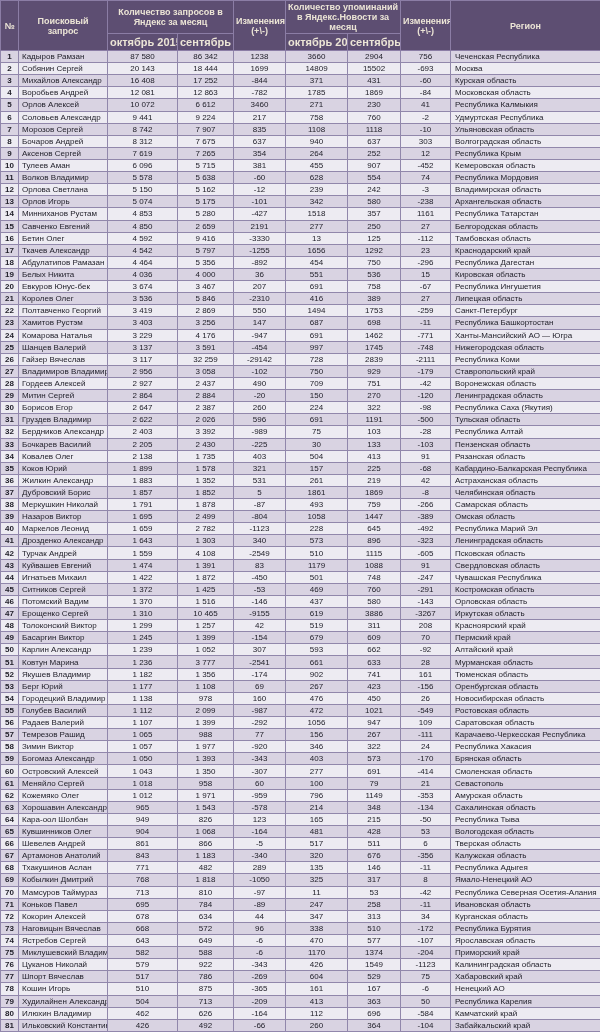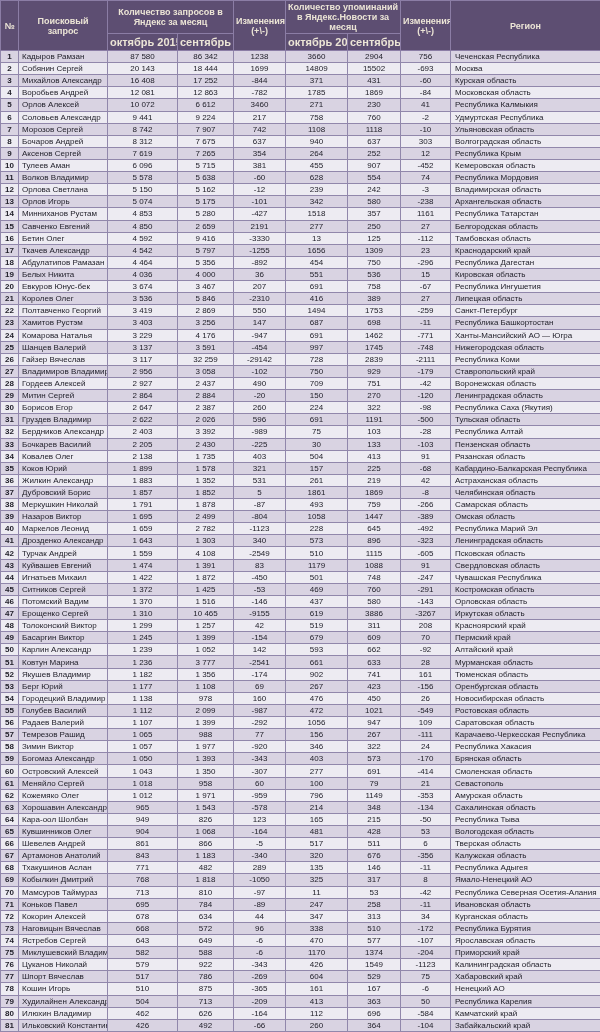--- a/index.html
+++ b/index.html
@@ -125,21 +125,21 @@
           <td class="c-num">758</td>
           <td class="c-num">760</td>
           <td class="c-num">-2</td>
           <td class="c-region">Удмуртская Республика</td>
         </tr>
         <tr>
           <td class="c-rank">7</td>
           <td class="c-name">Морозов Сергей</td>
           <td class="c-num">8 742</td>
           <td class="c-num">7 907</td>
-          <td class="c-num">742</td>
+          <td class="c-num">835</td>
           <td class="c-num">1108</td>
           <td class="c-num">1118</td>
           <td class="c-num">-10</td>
           <td class="c-region">Ульяновская область</td>
         </tr>
         <tr>
           <td class="c-rank">8</td>
           <td class="c-name">Бочаров Андрей</td>
           <td class="c-num">8 312</td>
           <td class="c-num">7 675</td>
@@ -237,21 +237,21 @@
           <td class="c-num">-112</td>
           <td class="c-region">Тамбовская область</td>
         </tr>
         <tr>
           <td class="c-rank">17</td>
           <td class="c-name">Ткачев Александр</td>
           <td class="c-num">4 542</td>
           <td class="c-num">5 797</td>
           <td class="c-num">-1255</td>
           <td class="c-num">1656</td>
-          <td class="c-num">1309</td>
+          <td class="c-num">1292</td>
           <td class="c-num">23</td>
           <td class="c-region">Краснодарский край</td>
         </tr>
         <tr>
           <td class="c-rank">18</td>
           <td class="c-name">Абдулатипов Рамазан</td>
           <td class="c-num">4 464</td>
           <td class="c-num">5 356</td>
           <td class="c-num">-892</td>
           <td class="c-num">454</td>
@@ -598,21 +598,21 @@
           <td class="c-num">679</td>
           <td class="c-num">609</td>
           <td class="c-num">70</td>
           <td class="c-region">Пермский край</td>
         </tr>
         <tr>
           <td class="c-rank">50</td>
           <td class="c-name">Карлин Александр</td>
           <td class="c-num">1 239</td>
           <td class="c-num">1 052</td>
-          <td class="c-num">142</td>
+          <td class="c-num">307</td>
           <td class="c-num">593</td>
           <td class="c-num">662</td>
           <td class="c-num">-92</td>
           <td class="c-region">Алтайский край</td>
         </tr>
         <tr>
           <td class="c-rank">51</td>
           <td class="c-name">Ковтун Марина</td>
           <td class="c-num">1 236</td>
           <td class="c-num">3 777</td>

